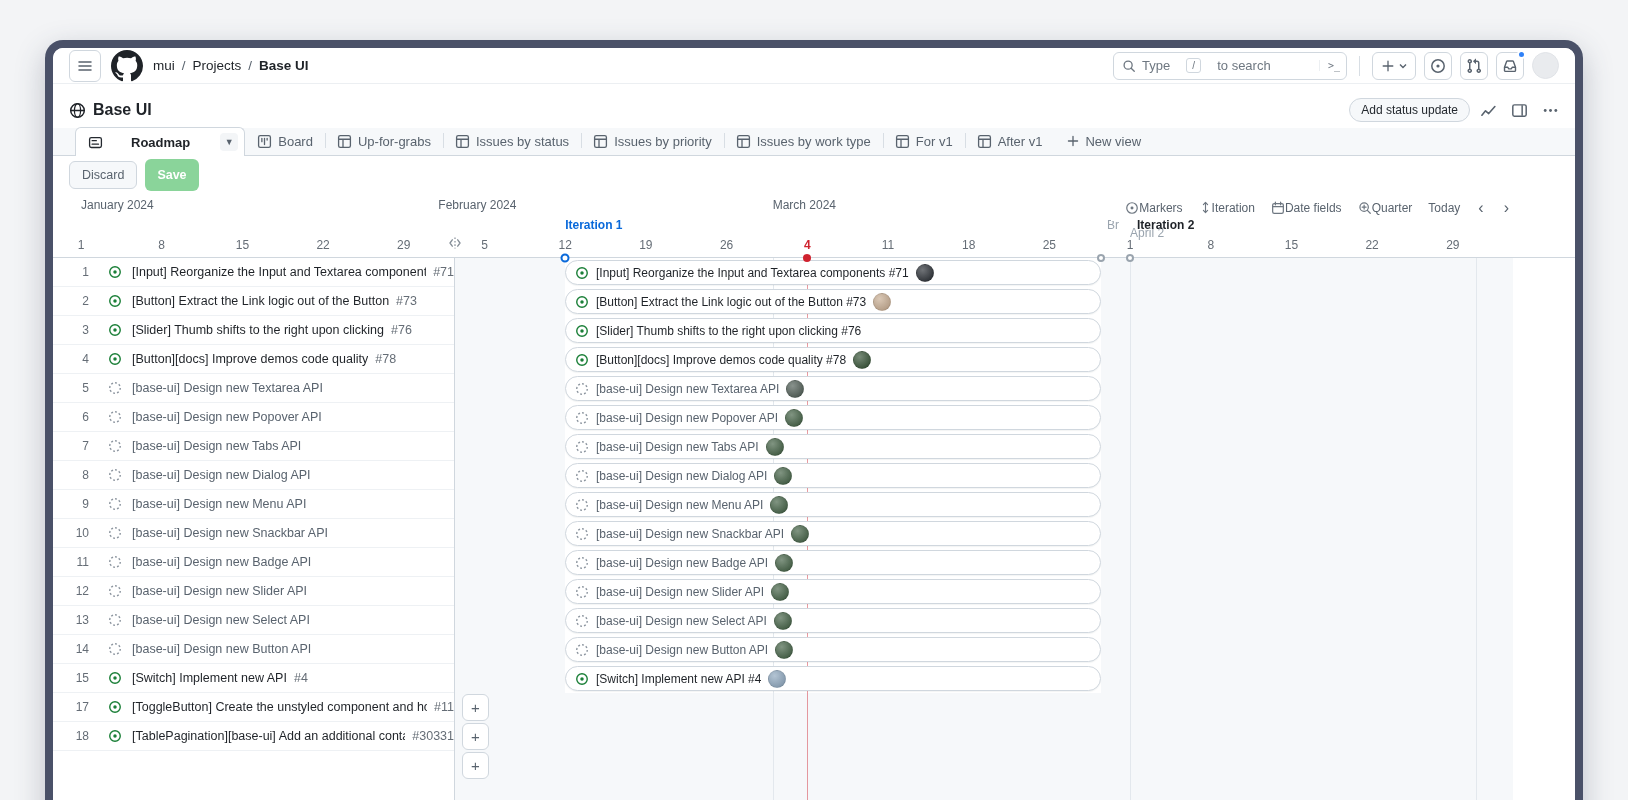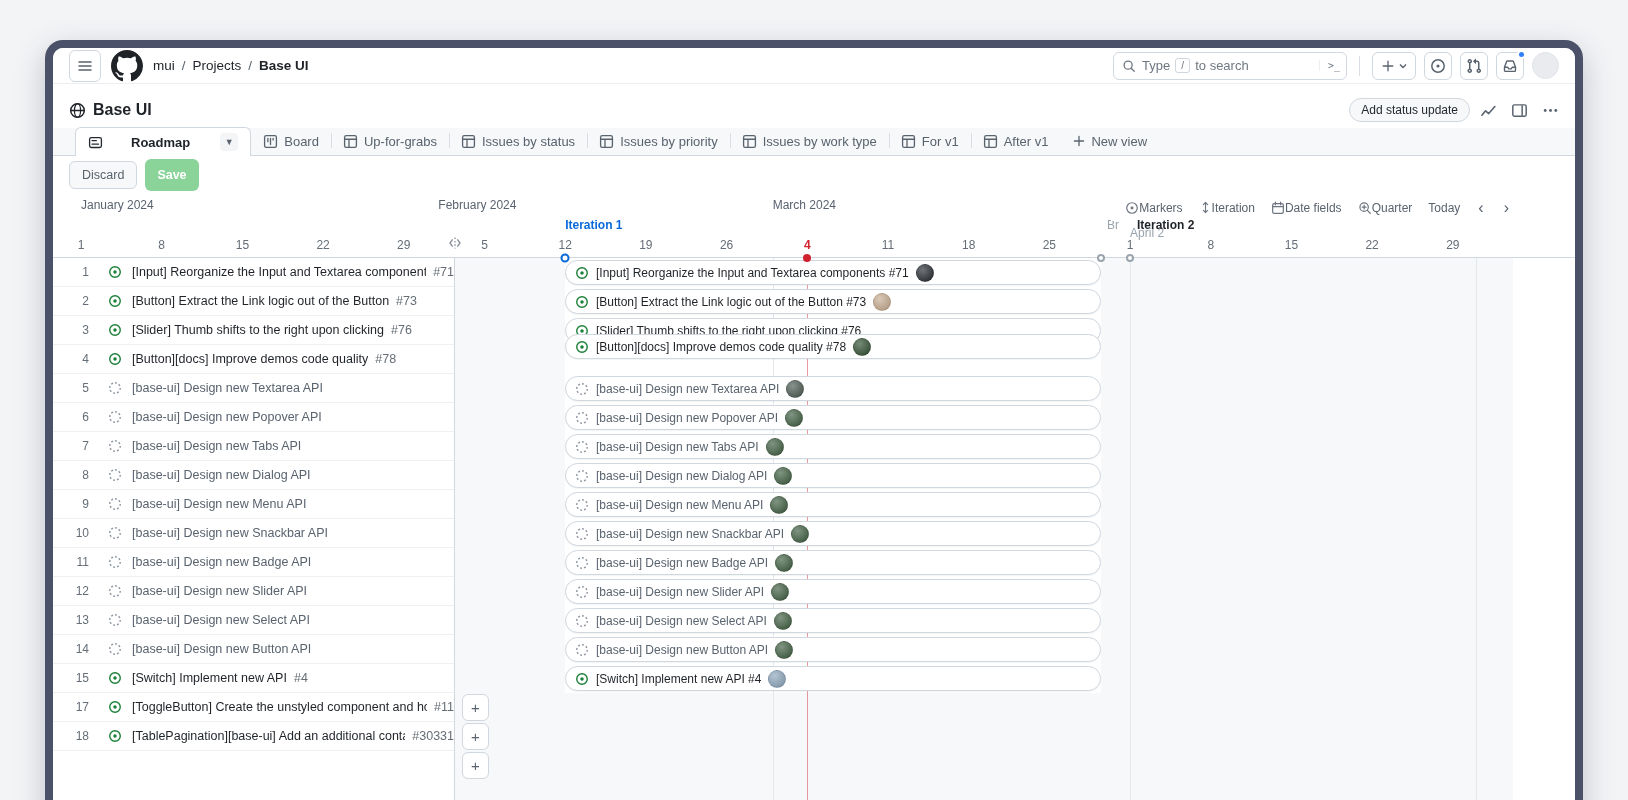--- a/index.html
+++ b/index.html
@@ -10,41 +10,41 @@
 
   
   .topbar{position:absolute;left:0;top:0;width:100%;height:36px;background:#fff;border-bottom:1px solid #eceff2;display:flex;align-items:center;padding:0 16px;}
   .hamburger{width:32px;height:32px;border:1px solid #d0d7de;border-radius:6px;background:#fff;display:flex;align-items:center;justify-content:center;color:#59636e;}
   .gh-logo{margin-left:10px;width:32px;height:32px;display:flex;align-items:center;justify-content:center;}
   .crumbs{margin-left:10px;display:flex;align-items:center;gap:7px;font-size:13.5px;color:#1f2328;}
   .crumb-sep{color:#59636e;}
   .crumb-last{font-weight:700;}
   .top-right{margin-left:auto;display:flex;align-items:center;gap:8px;}
   .searchbox{width:234px;height:28px;border:1px solid #d0d7de;border-radius:6px;display:flex;align-items:center;padding:0 6px 0 8px;color:#6e7781;background:#fff;}
-  .searchbox .ph{margin-left:6px;font-size:13px;display:flex;align-items:flex-start;gap:5px;white-space:nowrap;}
+  .searchbox .ph{margin-left:6px;font-size:13px;display:flex;align-items:flex-start;gap:16px;white-space:nowrap;}
   .slash-chip{width:15px;height:15px;border:1px solid #d0d7de;border-radius:3px;font-size:10px;display:inline-flex;align-items:center;justify-content:center;color:#6e7781;}
   .cmd{margin-left:auto;padding-left:8px;border-left:1px solid #eceff2;font-family:"DejaVu Sans Mono",monospace;font-size:10px;color:#6e7781;}
   .vdiv{width:1px;height:20px;background:#d8dee4;margin:0 4px;}
   .iconbtn{height:28px;min-width:28px;border:1px solid #d0d7de;border-radius:6px;background:#fff;display:flex;align-items:center;justify-content:center;color:#59636e;padding:0 5px;position:relative;}
   .iconbtn.plusbtn{width:44px;gap:4px;}
   .notif-dot{position:absolute;top:-3px;right:-3px;width:9px;height:9px;border-radius:50%;background:#2f81f7;border:2px solid #fff;}
   .avatar-top{width:27px;height:27px;border-radius:50%;background:#e9ebee;border:1px solid #e0e3e7;}
 
   
   .titlebar{position:absolute;left:0;top:44px;width:100%;height:36px;display:flex;align-items:center;padding:0 16px;}
   .proj-title{display:flex;align-items:center;gap:7px;font-size:16px;font-weight:700;}
   .title-right{margin-left:auto;display:flex;align-items:center;gap:10px;}
   .pill-btn{height:24px;border:1px solid #d0d7de;border-radius:999px;background:#f6f8fa;padding:0 11px;font-size:12px;color:#24292f;display:flex;align-items:center;}
   .title-icons{display:flex;align-items:center;gap:14px;color:#59636e;}
 
   
   .tabsbar{position:absolute;left:0;top:80px;width:100%;height:28px;background:#f6f8fa;border-bottom:1px solid #d0d7de;display:flex;align-items:flex-end;padding:0 0 0 22px;z-index:3;}
   .tab{height:28px;display:flex;align-items:center;gap:6px;padding:0 12px;color:#59636e;font-size:13px;position:relative;}
   .tab .sep{position:absolute;right:-1px;top:6px;height:15px;width:1px;background:#d8dee4;}
-  .tab.active{background:#fff;border:1px solid #d0d7de;border-bottom:none;border-radius:6px 6px 0 0;color:#1f2328;font-weight:600;height:29px;margin-bottom:-1px;z-index:4;gap:28px;}
+  .tab.active{background:#fff;border:1px solid #d0d7de;border-bottom:none;border-radius:6px 6px 0 0;color:#1f2328;font-weight:600;height:29px;margin-bottom:-1px;z-index:4;padding-right:6px;gap:28px;}
   .tab-caret{width:18px;height:18px;border-radius:4px;display:flex;align-items:center;justify-content:center;color:#59636e;background:#f3f5f7;margin-left:2px;font-size:9px;}
   .newview{display:flex;align-items:center;gap:5px;color:#59636e;padding:0 12px;height:28px;font-size:13px;}
 
   
   .filterbar{position:absolute;left:0;top:108px;width:100%;height:38px;background:#fff;display:flex;align-items:center;padding:0 16px;gap:8px;z-index:2;}
   .filter-input{flex:0 0 auto;width:1340px;height:28px;border:1px solid #d0d7de;border-radius:6px;display:flex;align-items:center;padding:0 8px;gap:8px;}
   .filter-q{font-size:13px;}
   .filter-q .hl{color:#0969da;}
   .count-badge{margin-left:auto;background:#e9ecef;border-radius:999px;padding:1px 8px;font-size:12px;font-weight:600;color:#24292f;}
   .clear-circle{width:18px;height:18px;border-radius:50%;background:#868f99;color:#fff;font-size:11px;line-height:17px;text-align:center;}
@@ -400,21 +400,21 @@
               <div class="bar">
                 <span>
                   <svg width="14" height="14" viewBox="0 0 16 16">
                     <circle cx="8" cy="8" r="6" fill="none" stroke="#1a7f37" stroke-width="1.6"></circle>
                     <circle cx="8" cy="8" r="2" fill="#1a7f37"></circle>
                   </svg>
                 </span>
                 <span class="bar-label open">[Slider] Thumb shifts to the right upon clicking #76</span>
               </div>
             </div>
-            <div class="chart-row" style="top: 74px; text-align: right;">
+            <div class="chart-row" style="top: 87px; text-align: right;">
               <div class="bar">
                 <span>
                   <svg width="14" height="14" viewBox="0 0 16 16">
                     <circle cx="8" cy="8" r="6" fill="none" stroke="#1a7f37" stroke-width="1.6"></circle>
                     <circle cx="8" cy="8" r="2" fill="#1a7f37"></circle>
                   </svg>
                 </span>
                 <span class="bar-label open">[Button][docs] Improve demos code quality #78</span>
                 <span class="bar-avatar" style="background: radial-gradient(circle at 35% 30%, rgba(255, 255, 255, 0.35), rgba(0, 0, 0, 0.15)), rgb(47, 77, 47);"></span>
               </div>

